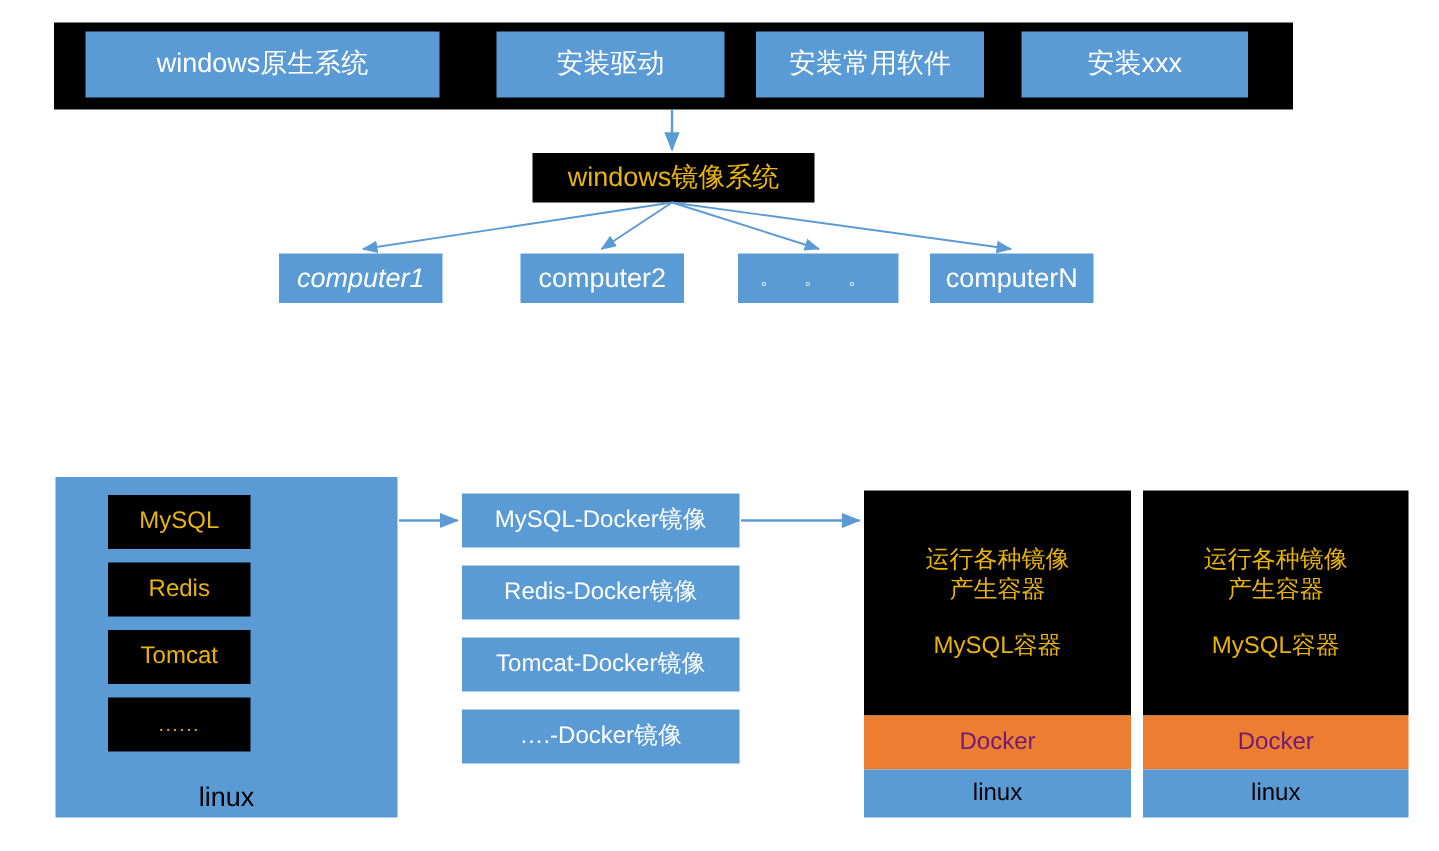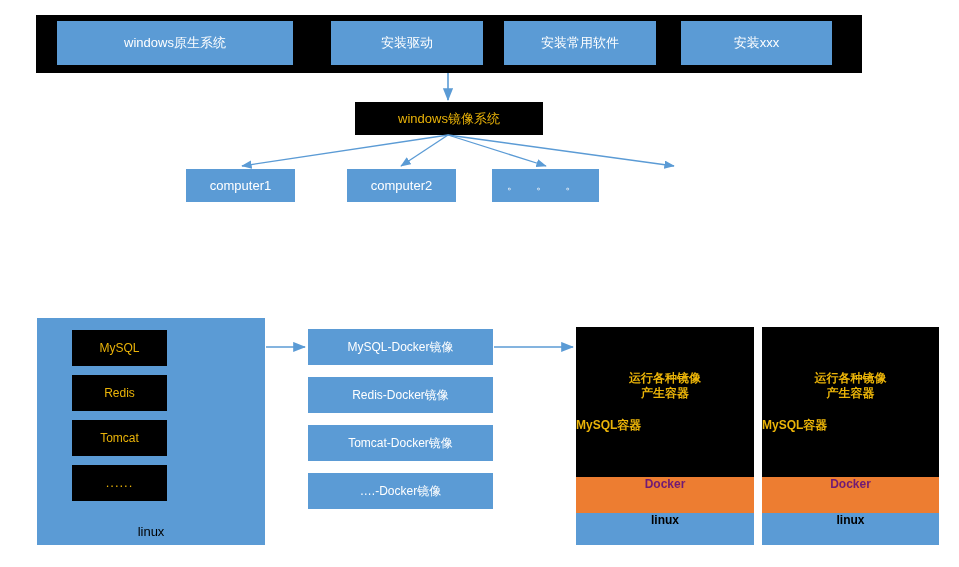--- a/index.html
+++ b/index.html
@@ -41,36 +41,36 @@
     color: #701a75;
   }
   .svg-layer {
     position: absolute;
     left: 0;
     top: 0;
     width: 959px;
     height: 567px;
     pointer-events: none;
   }
-  .t16 { font-size: 12px; }
-  .t17 { font-size: 13px; }
+  .t16 { font-size: 16px; }
+  .t17 { font-size: 18px; }
   .dots-row {
     letter-spacing: 7px;
     font-size: 12px;
   }
   .ellipsis-small {
     font-size: 13px;
     letter-spacing: 1px;
   }
   .stackline {
     position: absolute;
     box-sizing: border-box;
     display: flex;
+    align-items: center;
     justify-content: center;
-    font-weight: bold;
   }
   .multiline {
     display: block;
   }
   .multiline .l1 { display: block; }
   .sub-gap { height: 16px; }
 </style>
 </head>
 <body>
 
@@ -91,32 +91,35 @@
   </div>
 
   <div class="box blue t17" style="left:681px; top:21px; width:151px; height:44px;text-align:right;">
     <span>安装xxx</span>
   </div>
 
   <div class="box black t17" style="left:355px; top:102px; width:188px; height:33px;">
     <span>windows镜像系统</span>
   </div>
 
-  <div class="box blue t17" style="left:186px; top:169px; width:109px; height:33px;">
+  <div class="box blue t17" style="left:186px; top:169px; width:109px; height:33px;font-style:italic;">
     <span>computer1</span>
   </div>
 
   <div class="box blue t17" style="left:347px; top:169px; width:109px; height:33px;">
     <span>computer2</span>
   </div>
 
   <div class="box blue" style="left:492px; top:169px; width:107px; height:33px;">
     <span class="dots-row">。 。 。</span>
   </div>
 
+  <div class="box blue t17" style="left:620px; top:169px; width:109px; height:33px;">
+    <span>computerN</span>
+  </div>
 
   <div class="box blue-dark-text" style="left:37px; top:318px; width:228px; height:227px; display:block;">
   </div>
 
   <div class="box black t16" style="left:72px; top:330px; width:95px; height:36px;">
     <span>MySQL</span>
   </div>
   <div class="box black t16" style="left:72px; top:420px; width:95px; height:36px;">
     <span>Tomcat</span>
   </div>

